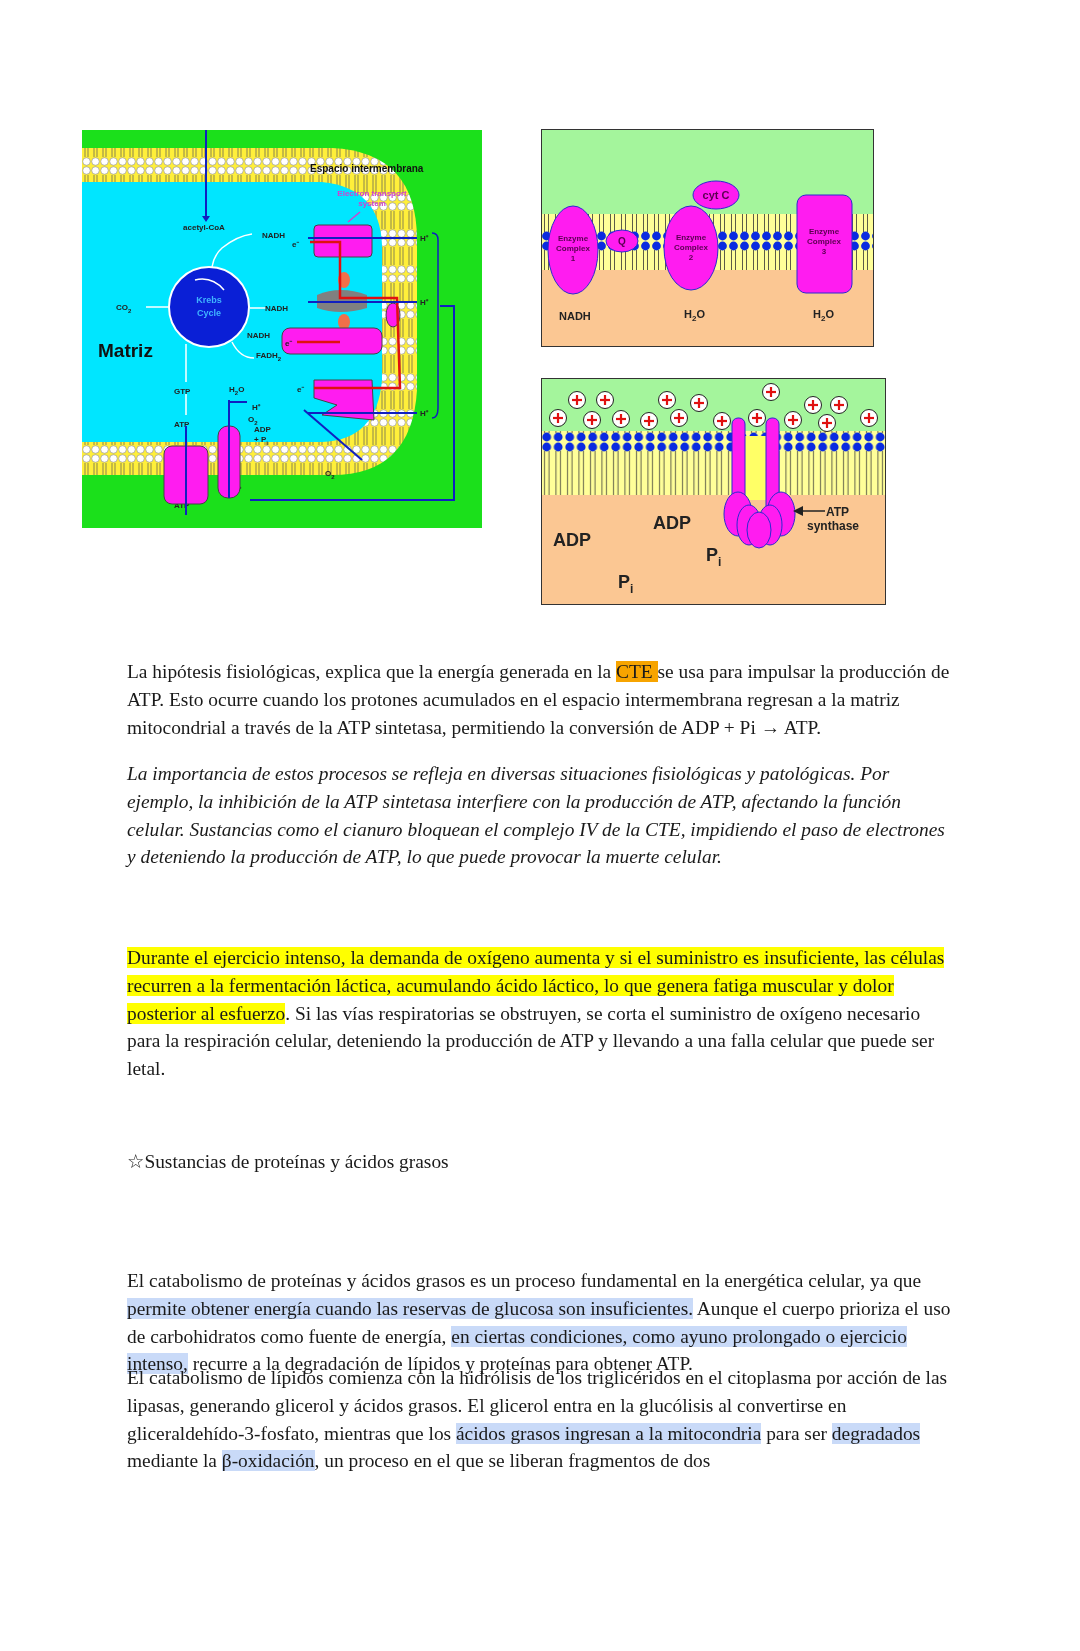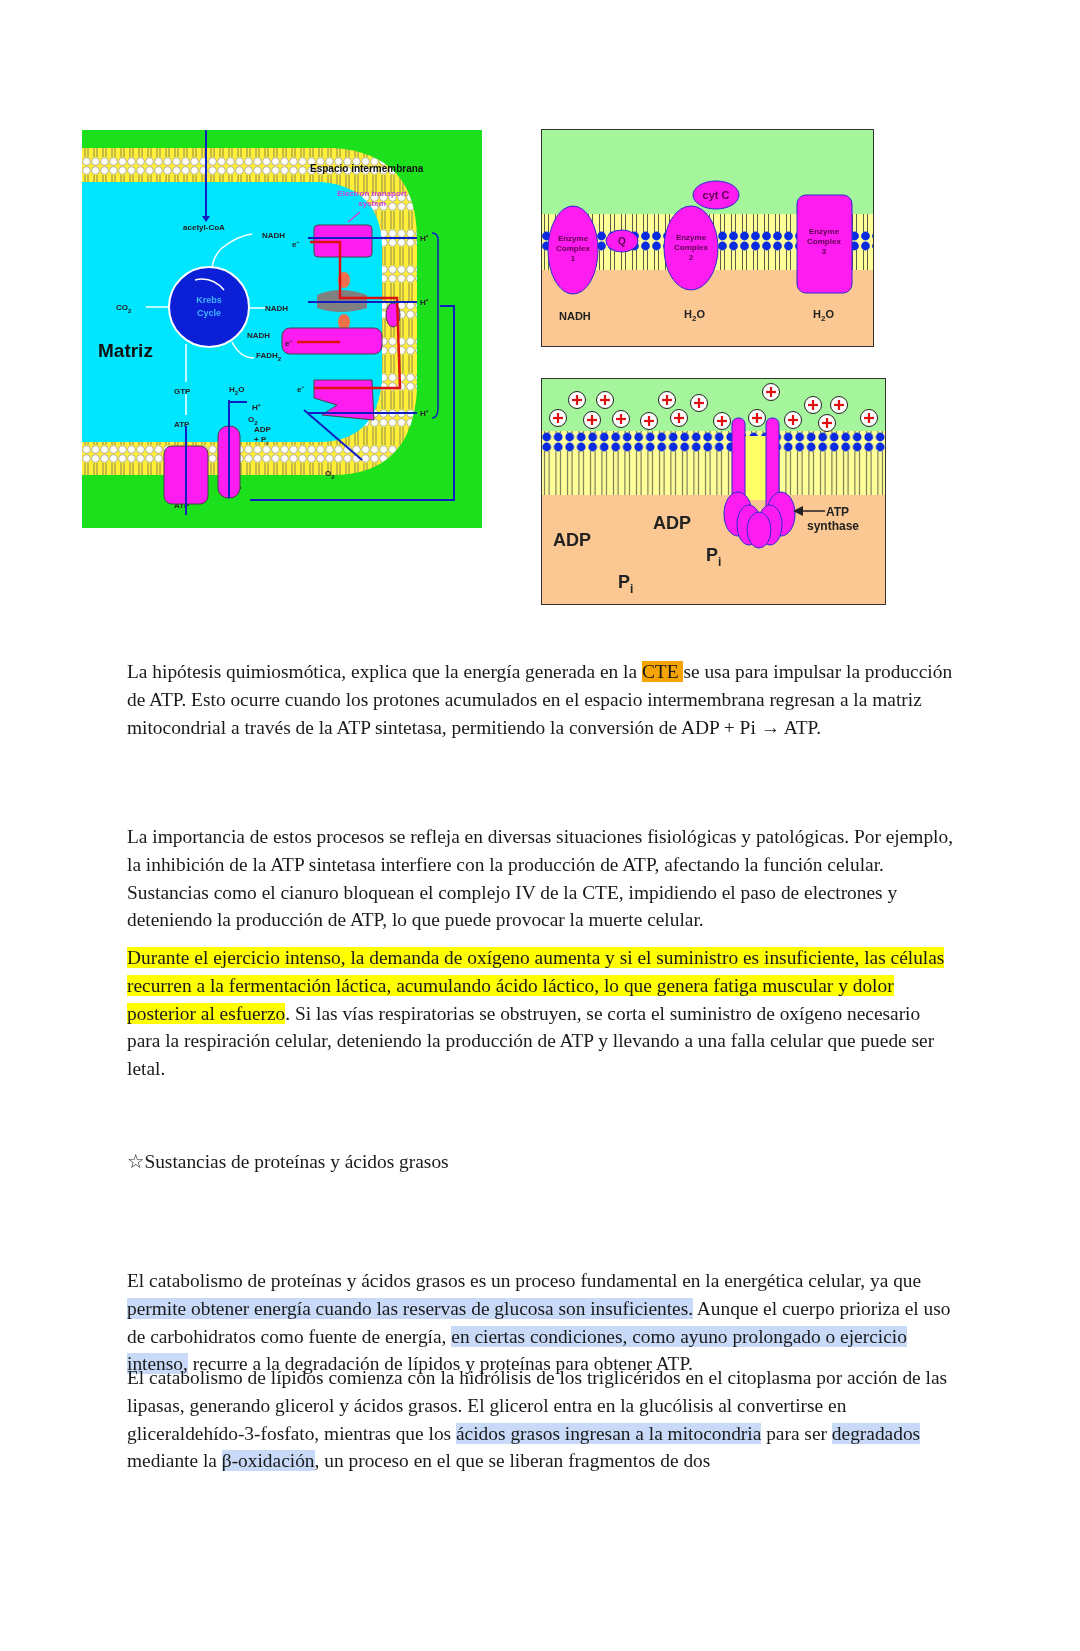--- a/index.html
+++ b/index.html
@@ -191,24 +191,24 @@
   <text x="285" y="138" font-size="12" fill="#222" font-weight="normal">ATP</text>
   <text x="266" y="152" font-size="12" fill="#222" font-weight="normal">synthase</text>
   <text x="112" y="151" font-size="18" fill="#222">ADP</text>
   <text x="12" y="168" font-size="18" fill="#222">ADP</text>
   <text x="165" y="183" font-size="18" fill="#222"><tspan>P</tspan><tspan dy="5" font-size="12">i</tspan></text>
   <text x="77" y="210" font-size="18" fill="#222"><tspan>P</tspan><tspan dy="5" font-size="12">i</tspan></text>
 </svg>
 </div>
 
 <div class="text-block" style="top:658px;">
-  <p><span>La hipótesis quimiosmótica, explica que la energía generada en la </span><span class="hl-orange">CTE </span><span>se usa para impulsar la producción de ATP. Esto ocurre cuando los protones acumulados en el espacio intermembrana regresan a la matriz mitocondrial a través de la ATP sintetasa, permitiendo la conversión de ADP + Pi → ATP.</span></p>
-</div>
-
-<div class="text-block" style="top:823px;">
+  <p><span>La hipótesis fisiológicas, explica que la energía generada en la </span><span class="hl-orange">CTE </span><span>se usa para impulsar la producción de ATP. Esto ocurre cuando los protones acumulados en el espacio intermembrana regresan a la matriz mitocondrial a través de la ATP sintetasa, permitiendo la conversión de ADP + Pi → ATP.</span></p>
+</div>
+
+<div class="text-block" style="top:760px;font-style:italic;">
   <p>La importancia de estos procesos se refleja en diversas situaciones fisiológicas y patológicas. Por ejemplo, la inhibición de la ATP sintetasa interfiere con la producción de ATP, afectando la función celular. Sustancias como el cianuro bloquean el complejo IV de la CTE, impidiendo el paso de electrones y deteniendo la producción de ATP, lo que puede provocar la muerte celular.</p>
 </div>
 
 <div class="text-block" style="top:944px;">
   <p><span class="hl-yellow">Durante el ejercicio intenso, la demanda de oxígeno aumenta y si el suministro es insuficiente, las células recurren a la fermentación láctica, acumulando ácido láctico, lo que genera fatiga muscular y dolor posterior al esfuerzo</span><span>. Si las vías respiratorias se obstruyen, se corta el suministro de oxígeno necesario para la respiración celular, deteniendo la producción de ATP y llevando a una falla celular que puede ser letal.</span></p>
 </div>
 
 <div class="heading" style="top:1148px;">
   <span>☆</span><span>Sustancias de proteínas y ácidos grasos</span>
 </div>

